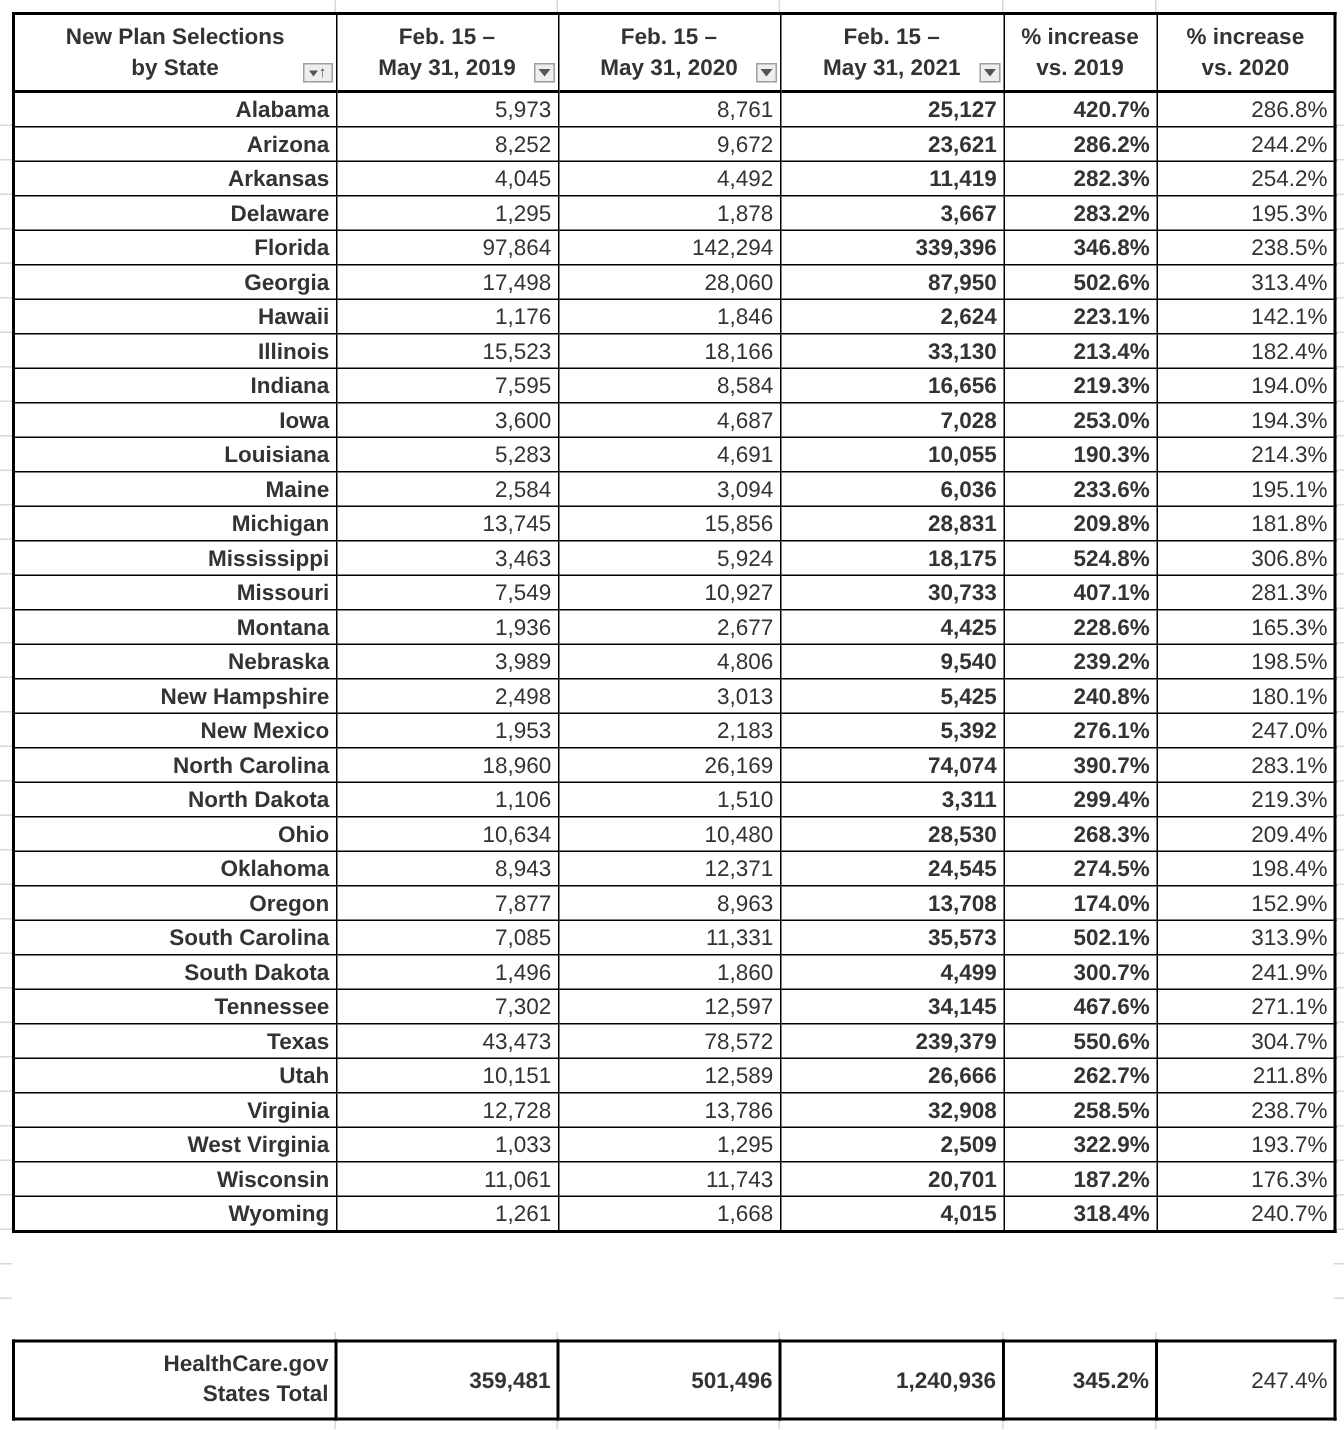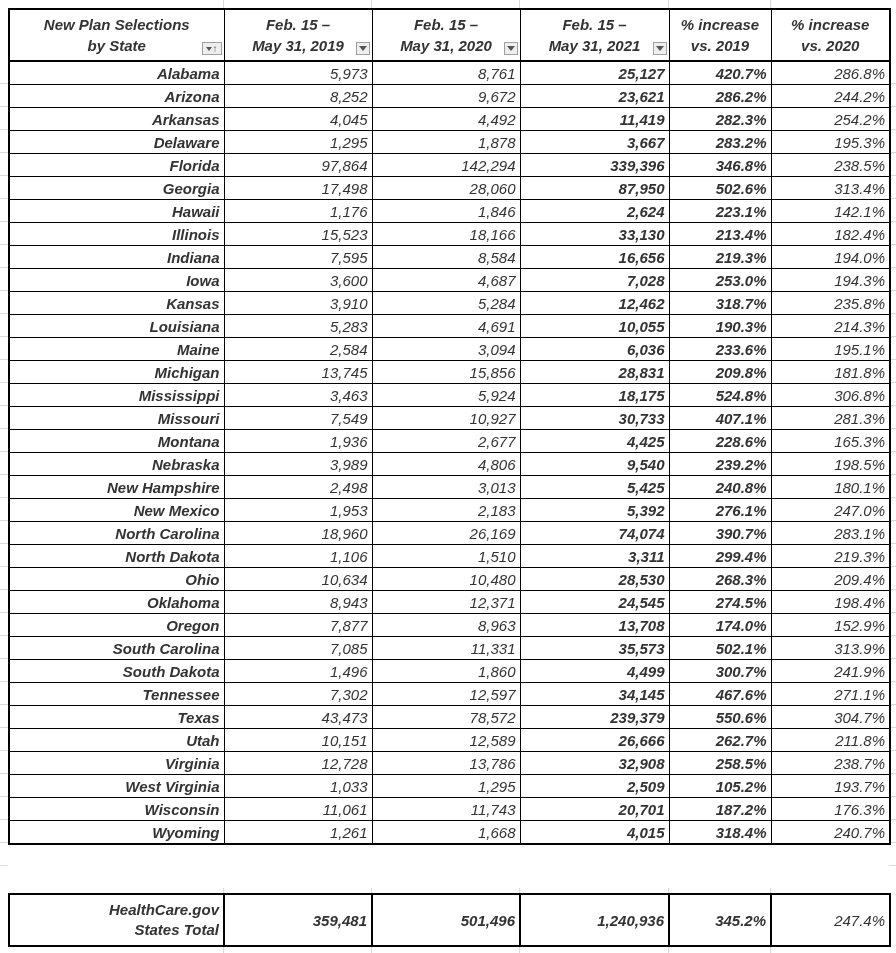--- a/index.html
+++ b/index.html
@@ -3,21 +3,21 @@
 <meta charset="utf-8">
 <style>
   html,body { margin:0; padding:0; background:#ffffff; }
   body { width:896px; height:953px; }
   .sheet {
     position:relative; width:896px; height:953px; overflow:hidden;
     background:#ffffff; color:var(--text,#333333);
     font-family:"Liberation Sans", sans-serif;
   }
   
-  table { border-collapse:collapse; table-layout:fixed;font-style:italic; }
+  table { border-collapse:collapse; table-layout:fixed; }
   .main-table { position:absolute; left:8px; top:8px; border:2px solid var(--border,#000); }
   .main-table th, .main-table td {
     border:1px solid var(--border,#000);
     white-space:nowrap; overflow:hidden;
   }
   .main-table th {
     border-bottom:2px solid var(--border,#000);
     height:48px; font-size:15px; font-weight:bold;
     text-align:center; vertical-align:middle;
     position:relative; padding:1px 0;
@@ -281,28 +281,20 @@
     </tr>
         <tr>
       <td class="c-state">Iowa</td>
       <td class="c-2019">3,600</td>
       <td class="c-2020">4,687</td>
       <td class="c-2021">7,028</td>
       <td class="c-inc19">253.0%</td>
       <td class="c-inc20">194.3%</td>
     </tr>
         <tr>
-      <td class="c-state">Kansas</td>
-      <td class="c-2019">3,910</td>
-      <td class="c-2020">5,284</td>
-      <td class="c-2021">12,462</td>
-      <td class="c-inc19">318.7%</td>
-      <td class="c-inc20">235.8%</td>
-    </tr>
-        <tr>
       <td class="c-state">Louisiana</td>
       <td class="c-2019">5,283</td>
       <td class="c-2020">4,691</td>
       <td class="c-2021">10,055</td>
       <td class="c-inc19">190.3%</td>
       <td class="c-inc20">214.3%</td>
     </tr>
         <tr>
       <td class="c-state">Maine</td>
       <td class="c-2019">2,584</td>
@@ -453,21 +445,21 @@
       <td class="c-2020">13,786</td>
       <td class="c-2021">32,908</td>
       <td class="c-inc19">258.5%</td>
       <td class="c-inc20">238.7%</td>
     </tr>
         <tr>
       <td class="c-state">West Virginia</td>
       <td class="c-2019">1,033</td>
       <td class="c-2020">1,295</td>
       <td class="c-2021">2,509</td>
-      <td class="c-inc19">105.2%</td>
+      <td class="c-inc19">322.9%</td>
       <td class="c-inc20">193.7%</td>
     </tr>
         <tr>
       <td class="c-state">Wisconsin</td>
       <td class="c-2019">11,061</td>
       <td class="c-2020">11,743</td>
       <td class="c-2021">20,701</td>
       <td class="c-inc19">187.2%</td>
       <td class="c-inc20">176.3%</td>
     </tr>

